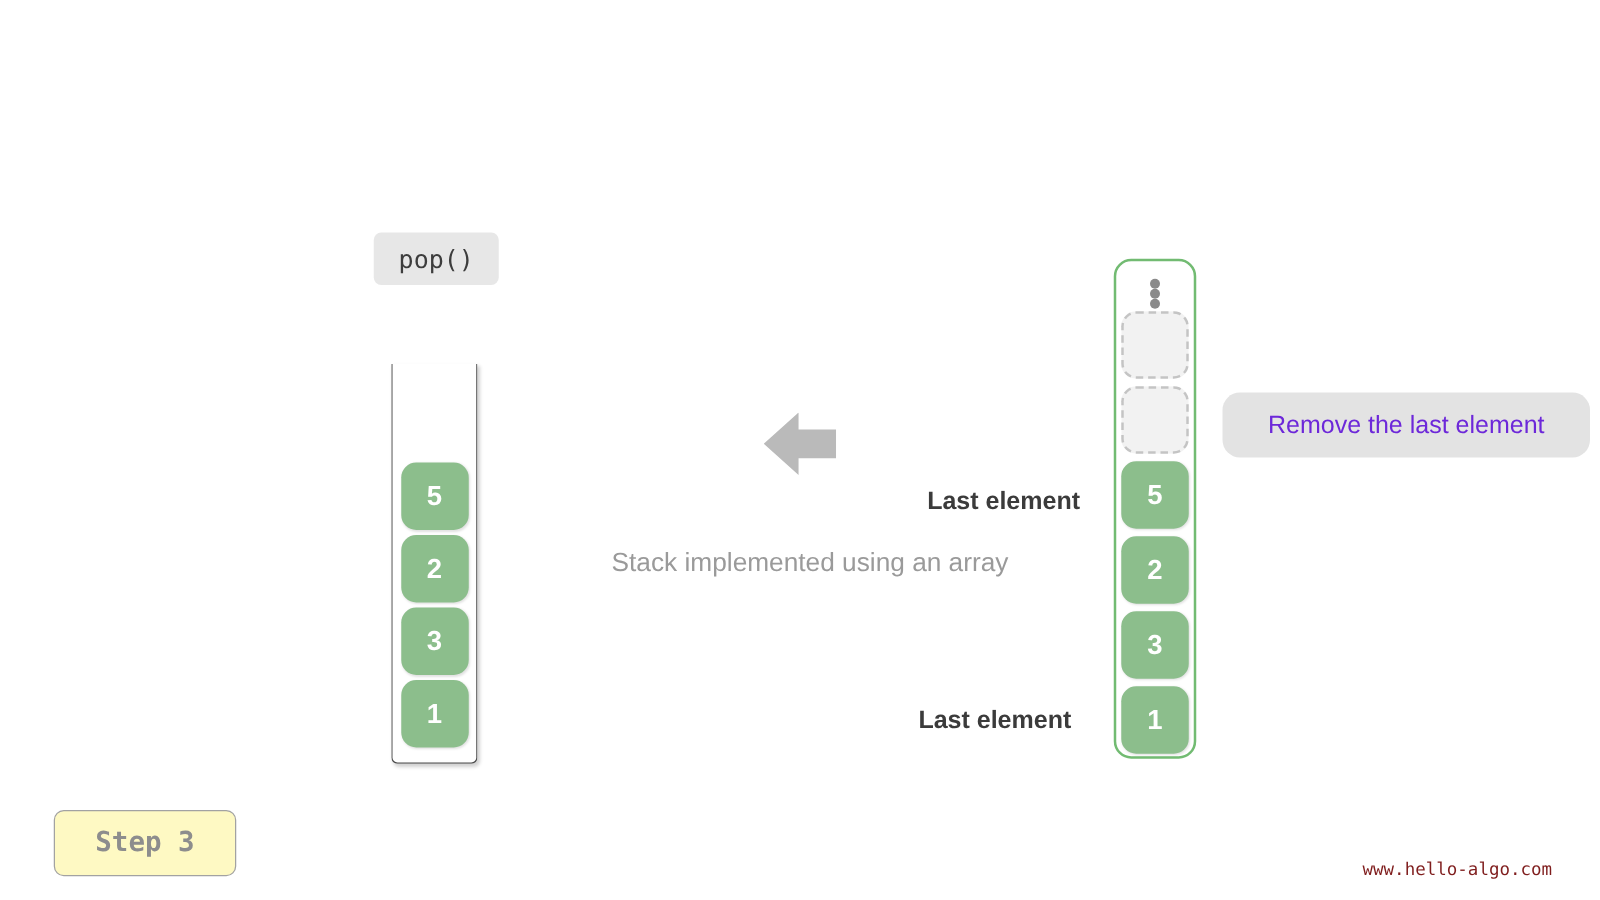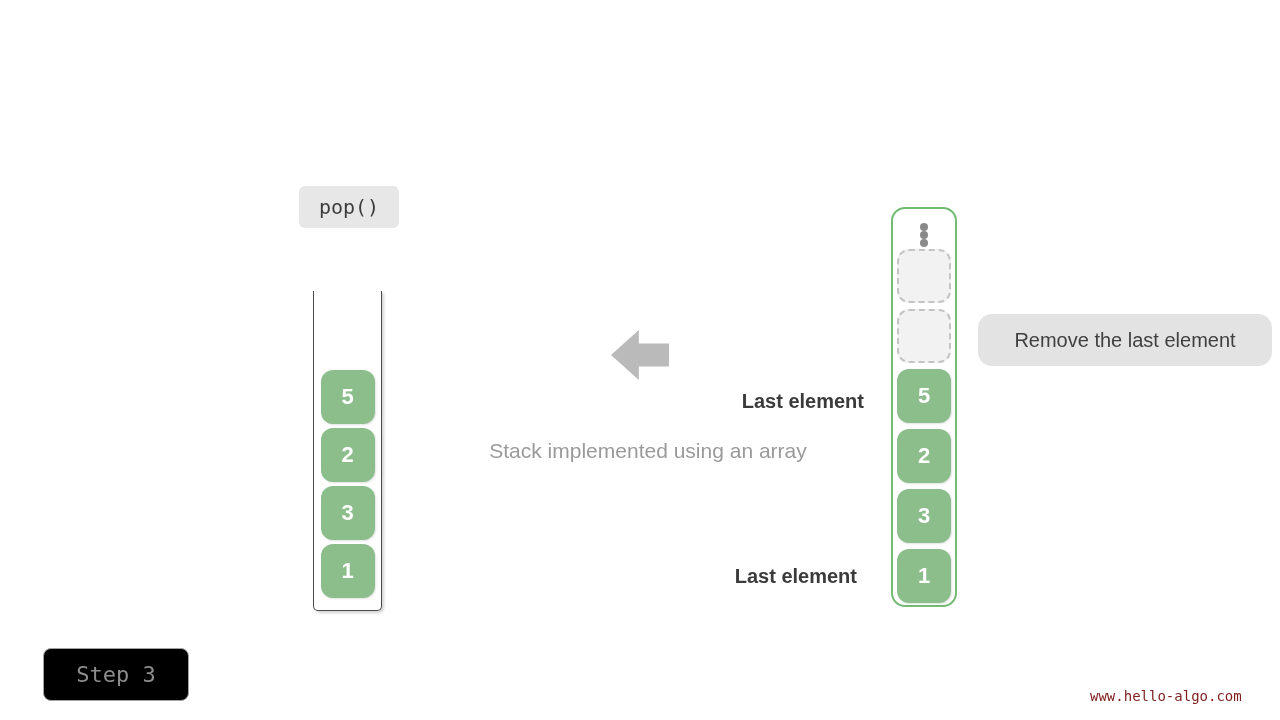--- a/index.html
+++ b/index.html
@@ -123,36 +123,36 @@
 
   
   .note {
     position: absolute;
     left: 970px; top: 306px;
     width: 294px; height: 52px;
     background: #e3e3e3;
     border-radius: 14px;
     display: flex; align-items: center; justify-content: center;
     font-size: 20px;
-    color: #404040;
+    color: #6d28d9;
     white-space: nowrap;
   }
 
   
   .step-badge {
     position: absolute;
     left: 35px; top: 640px;
     width: 146px; height: 53px;
-    background: #000000;
+    background: #fef9c3;
     border: 1.5px solid #a2a2a2;
     border-radius: 8px;
     display: flex; align-items: center; justify-content: center;
     font-family: "DejaVu Sans Mono", monospace;
     font-size: 22px;
-    font-weight: normal;
+    font-weight: bold;
     color: #8d8d8d;
   }
 
   
   .watermark {
     position: absolute;
     left: 1078px; top: 676px;
     font-family: "DejaVu Sans Mono", monospace;
     font-size: 14px;
     color: #7f1d1d;

